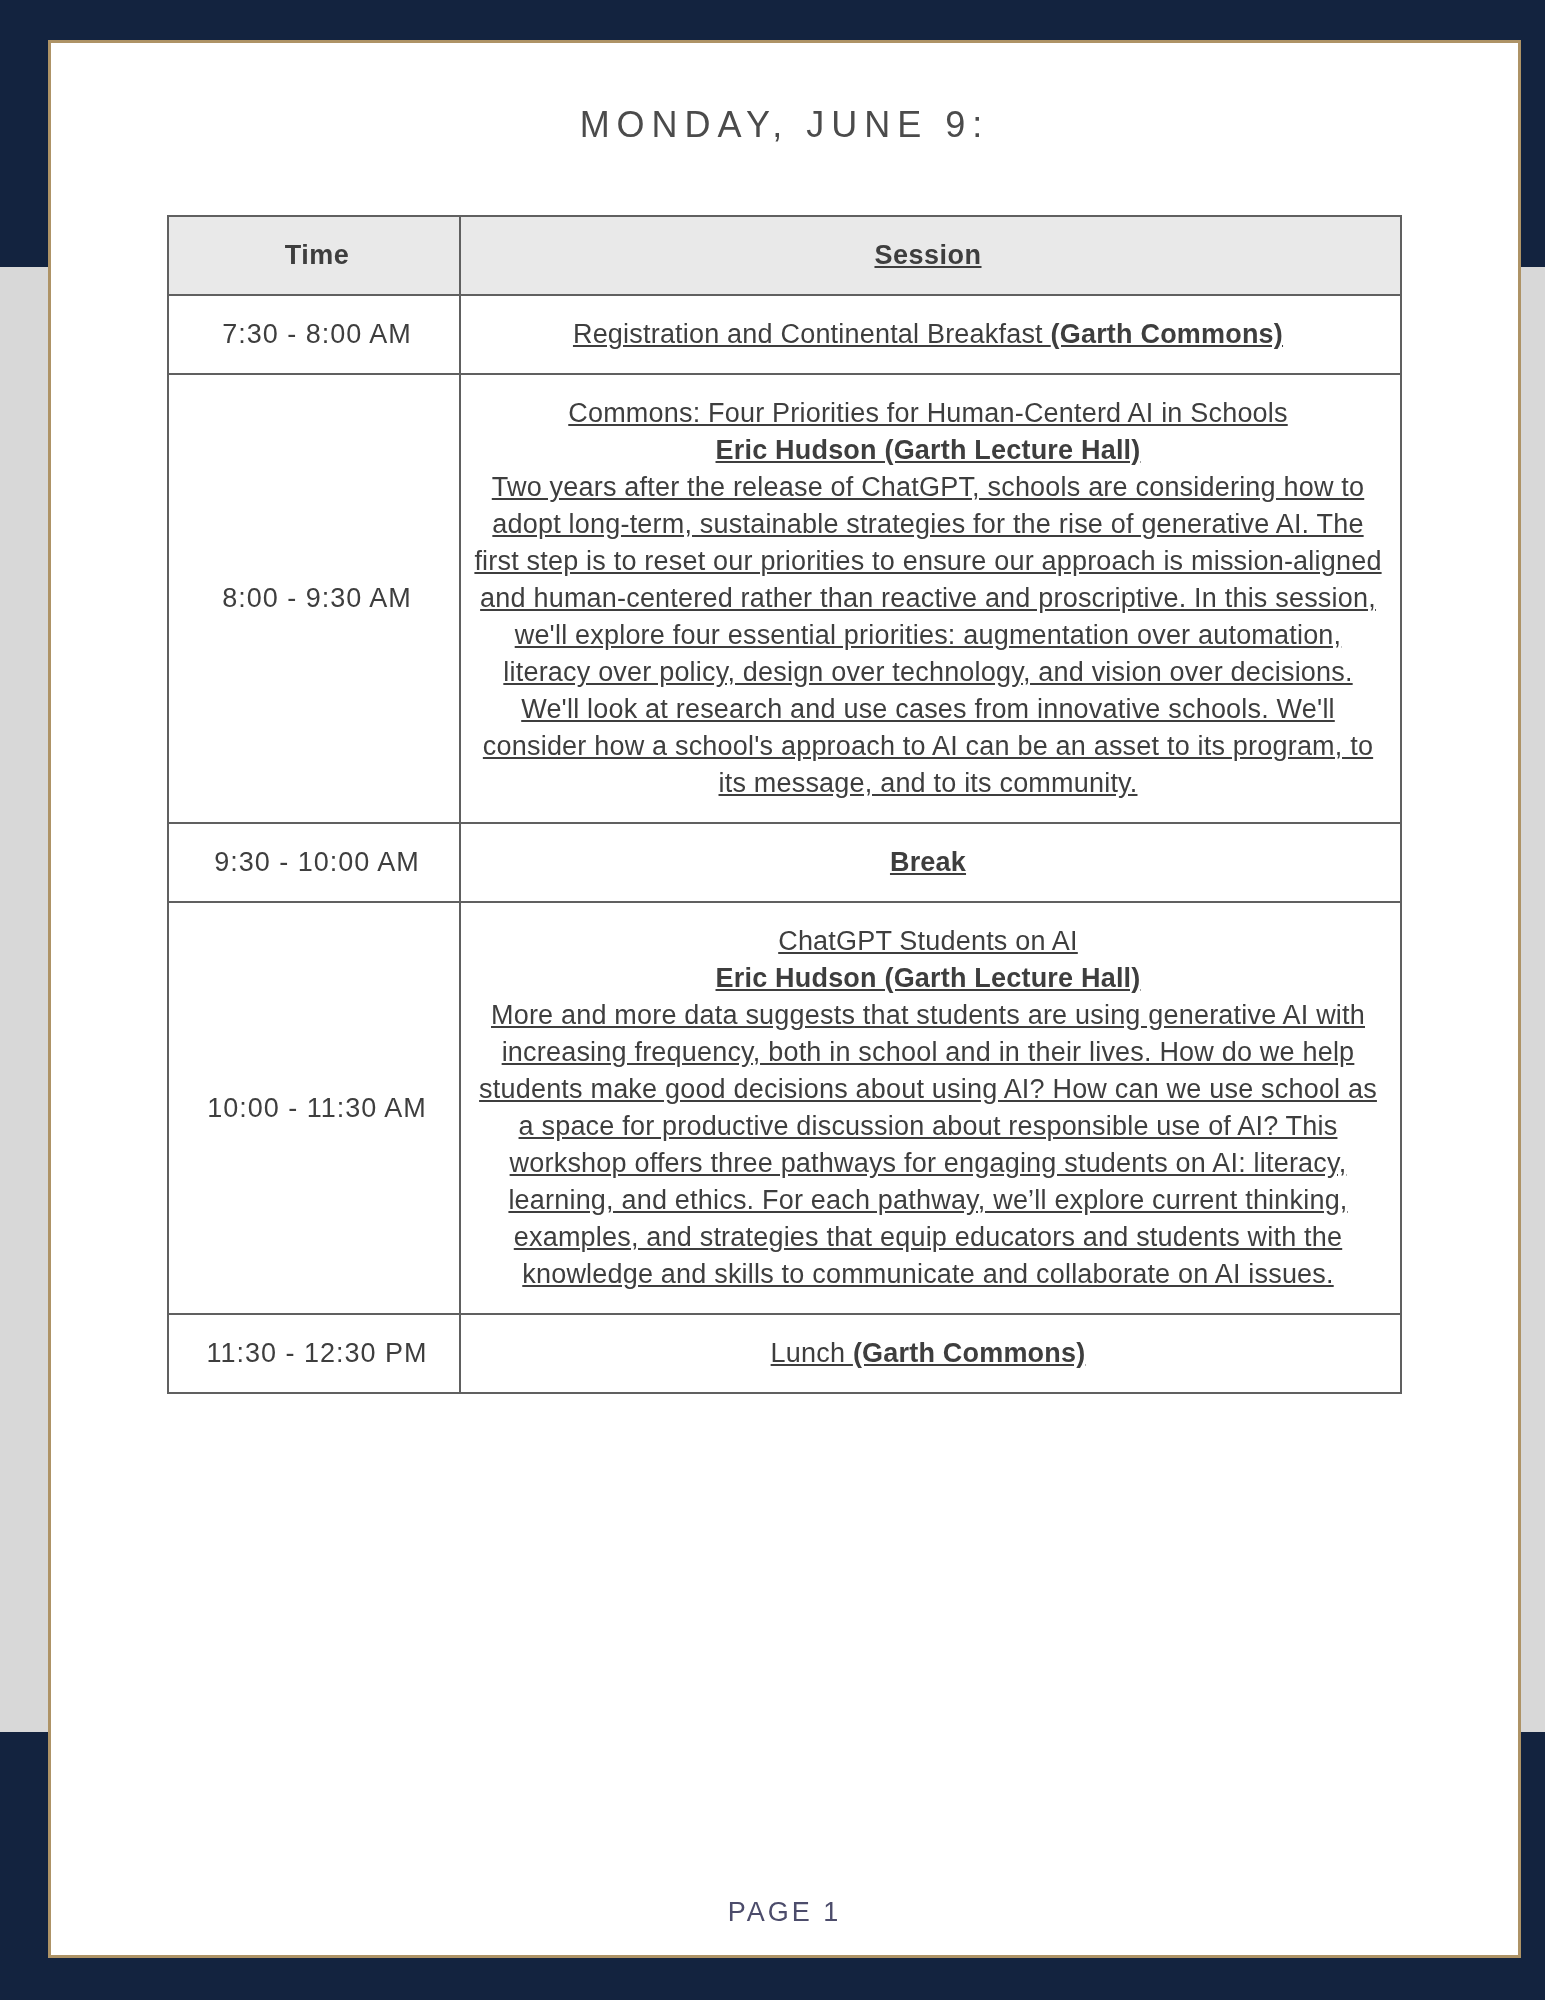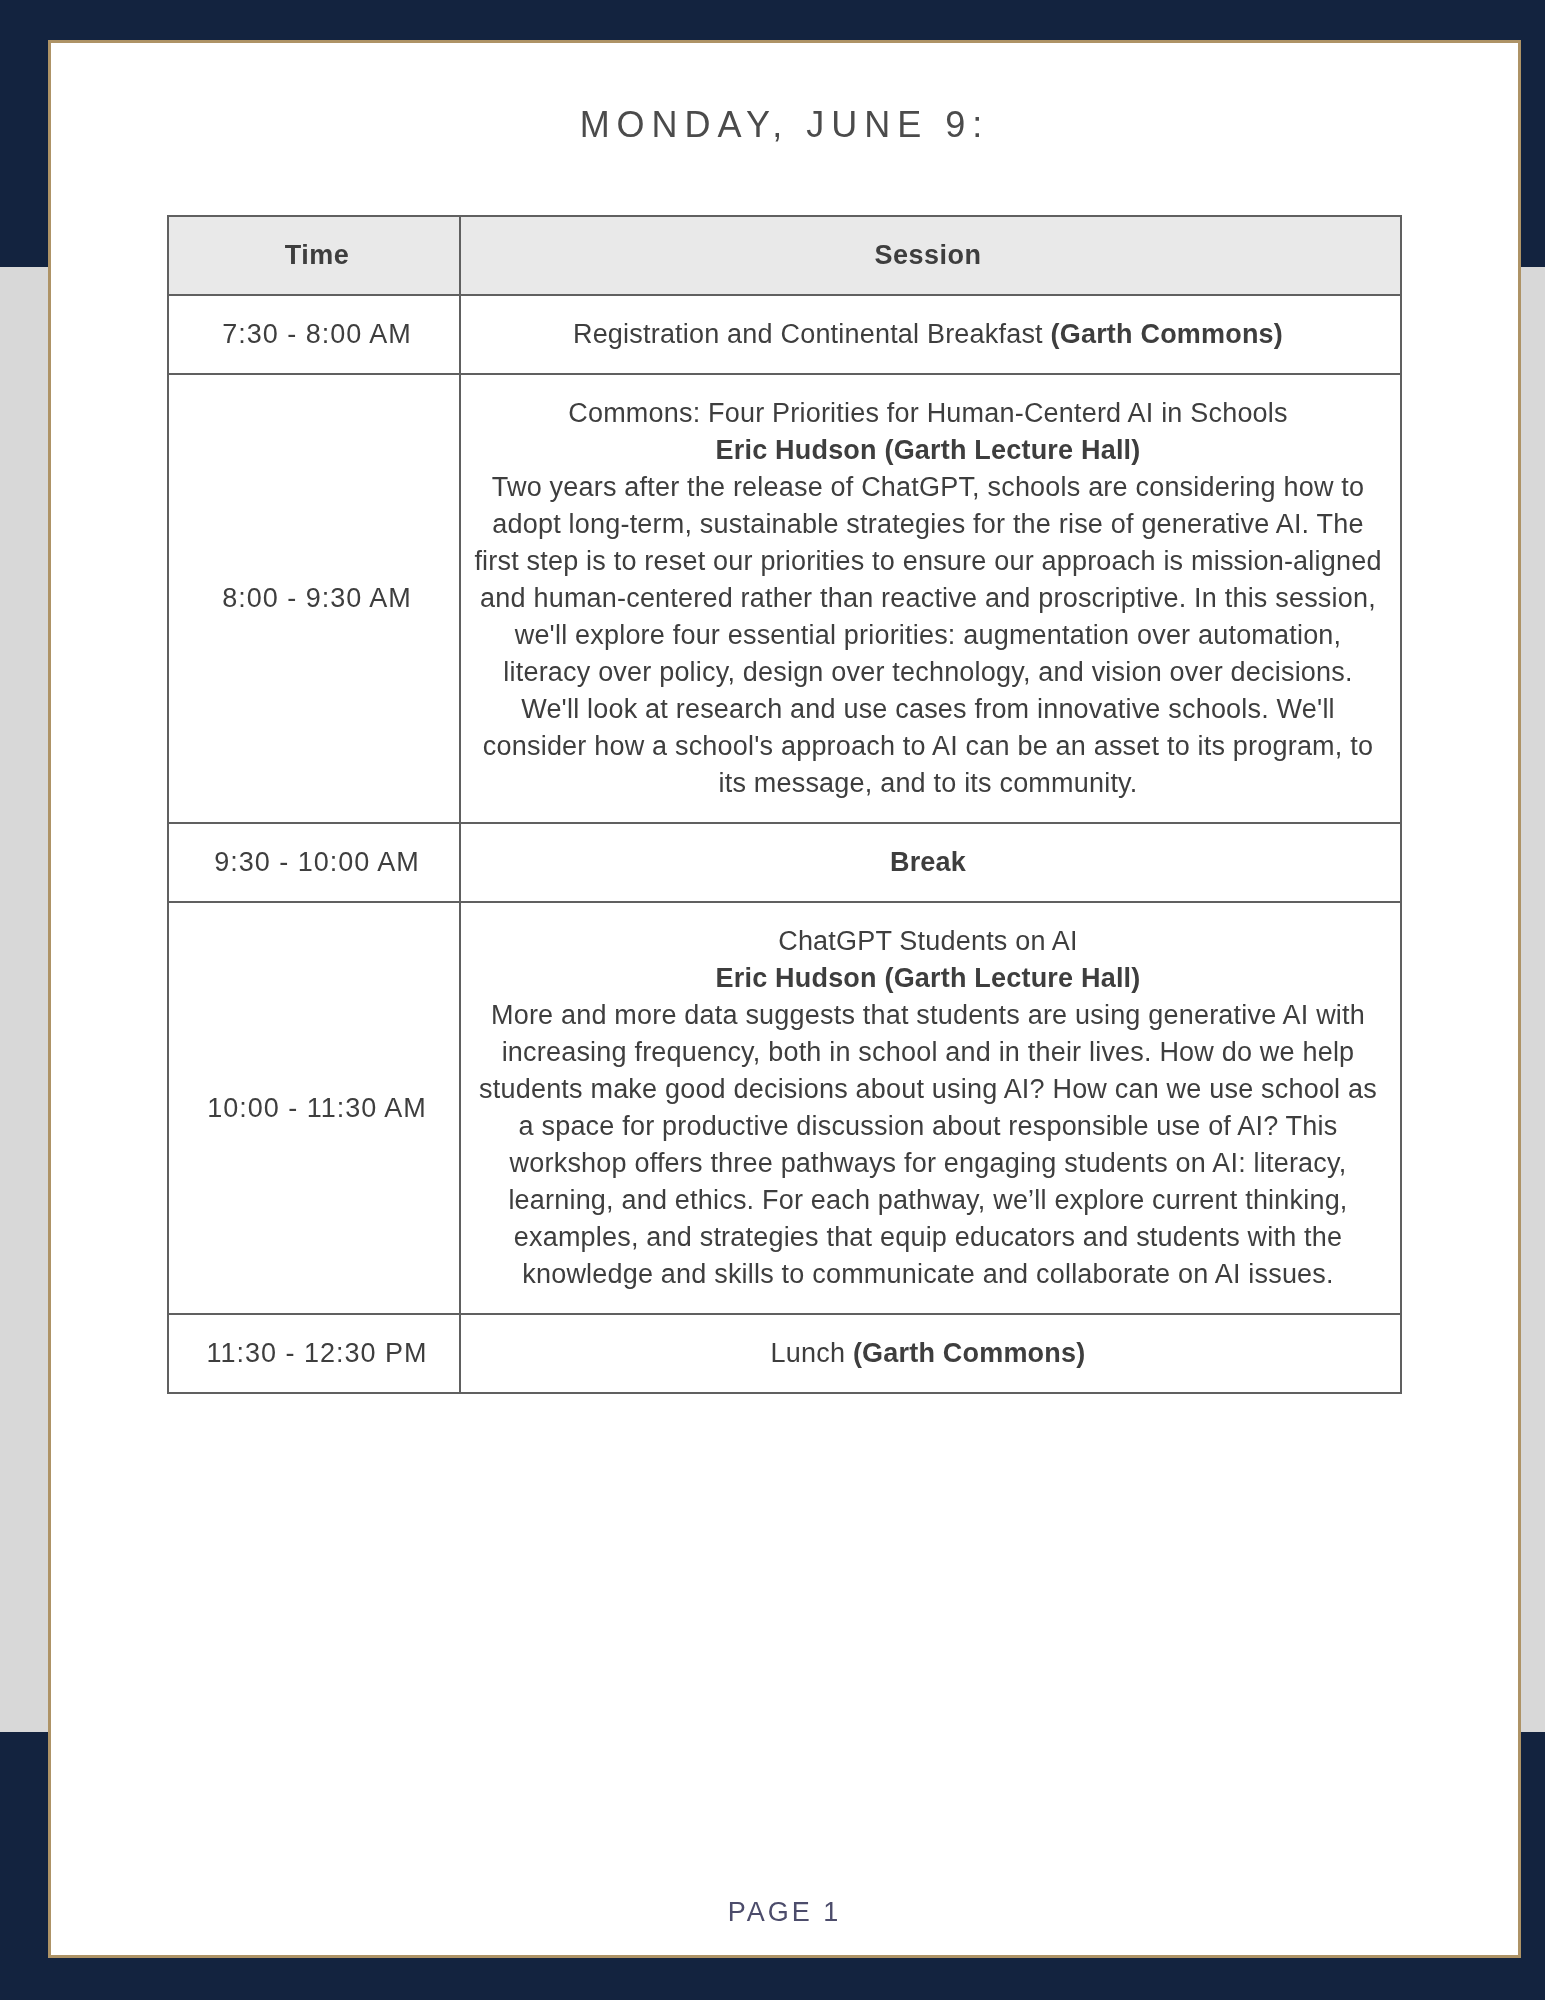--- a/index.html
+++ b/index.html
@@ -72,20 +72,21 @@
   table.schedule th {
     background: #e9e9e9;
     font-weight: 700;
     letter-spacing: 0.5px;
   }
   th.time-col-header, td.time-cell {
     padding: 20px 12px 20px 18px;
   }
   th.session-col-header, td.session-cell {
     padding: 20px 18px 20px 13px;
+    text-decoration: underline;
   }
   td.time-cell {
     letter-spacing: 1px;
     white-space: nowrap;
   }
   td.session-cell {
     letter-spacing: 0.2px;
   }
   td.session-cell strong { font-weight: 700; }
   .session-line { display: block; }

